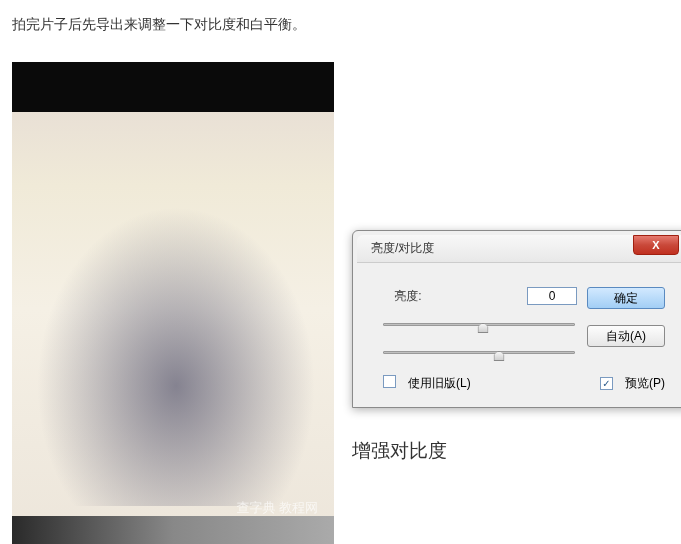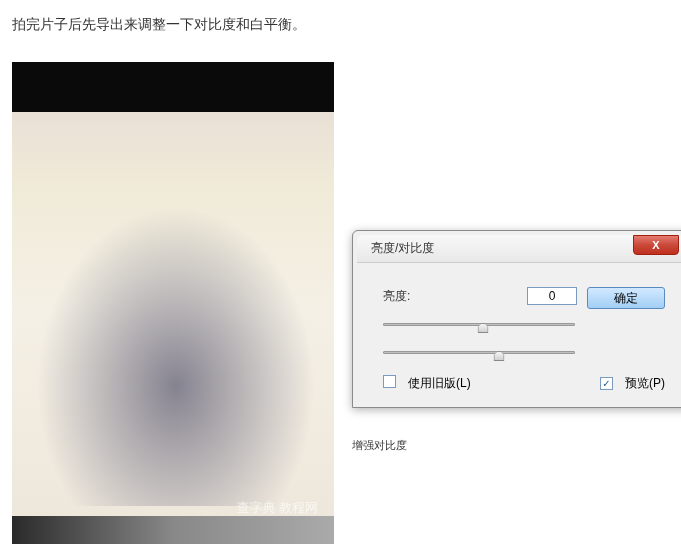--- a/index.html
+++ b/index.html
@@ -97,20 +97,21 @@
       position: relative;
     }
     .row {
       display: flex;
       align-items: center;
       margin-bottom: 6px;
     }
     .label {
       width: 50px;
       color: #333;
+      text-align: center;
     }
     .value-input {
       width: 50px;
       height: 18px;
       border: 1px solid #7a9ac0;
       background: #fff;
       font-size: 12px;
       text-align: center;
       font-family: inherit;
       padding: 0;
@@ -198,21 +199,21 @@
       bottom: 12px;
       display: flex;
       align-items: center;
       gap: 4px;
       font-size: 12px;
     }
     .caption {
       position: absolute;
       top: 426px;
       left: 340px;
-      font-size: 11px;
+      font-size: 19px;
       color: #333;
     }
     .watermark {
       position: absolute;
       bottom: 14px;
       right: 8px;
       font-size: 13px;
       color: rgba(255,255,255,0.65);
       text-align: right;
       line-height: 1.3;
@@ -263,20 +264,21 @@
       </div>
 
       <div class="checkbox-row">
         <span class="checkbox"></span>
         <span>使用旧版(L)</span>
       </div>
     </div>
 
     <div class="controls-right">
       <button class="btn primary">确定</button>
+      <button class="btn">自动(A)</button>
     </div>
 
     <div class="preview-row">
       <span class="checkbox">✓</span>
       <span>预览(P)</span>
     </div>
   </div>
 </div>
 
 <div class="caption">增强对比度</div>

